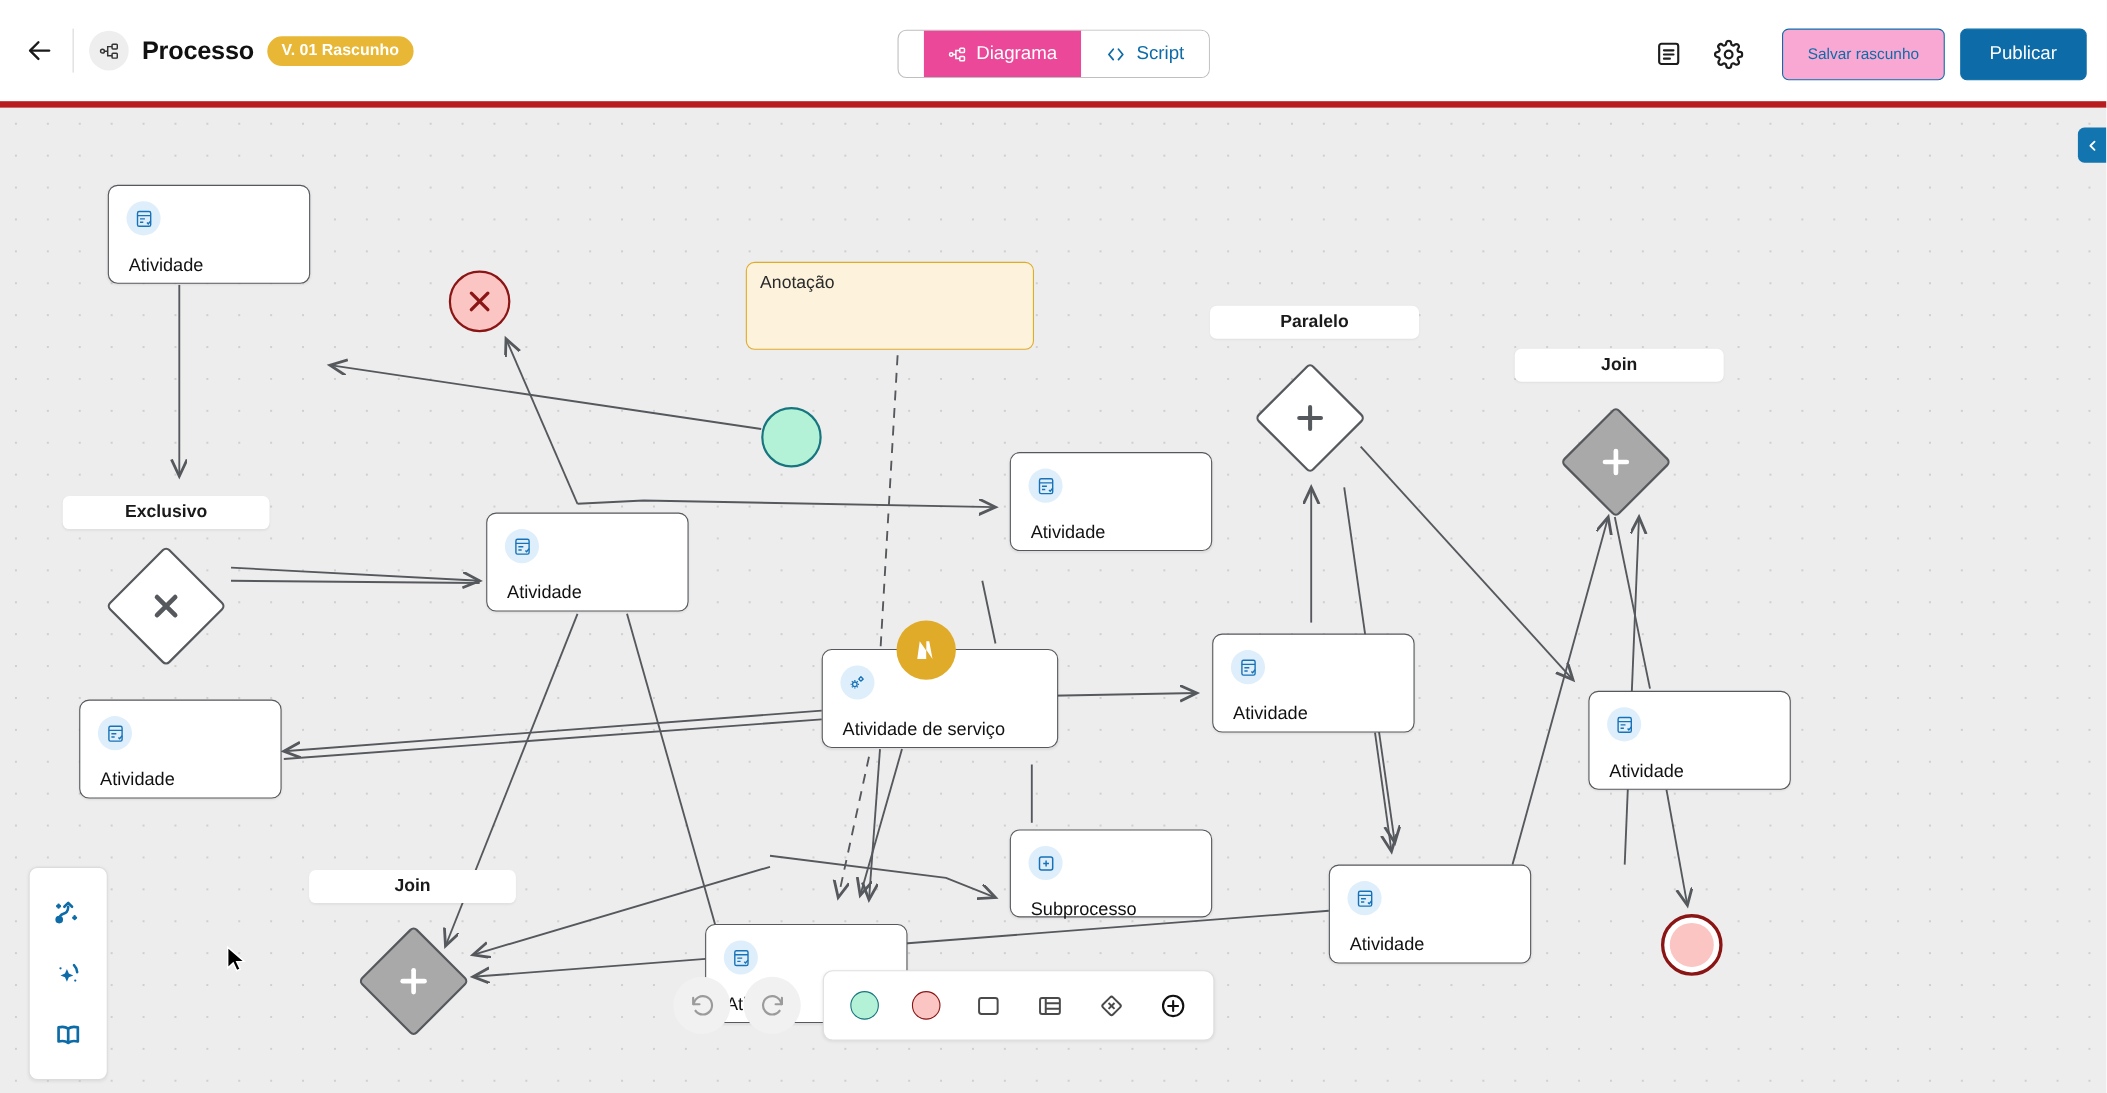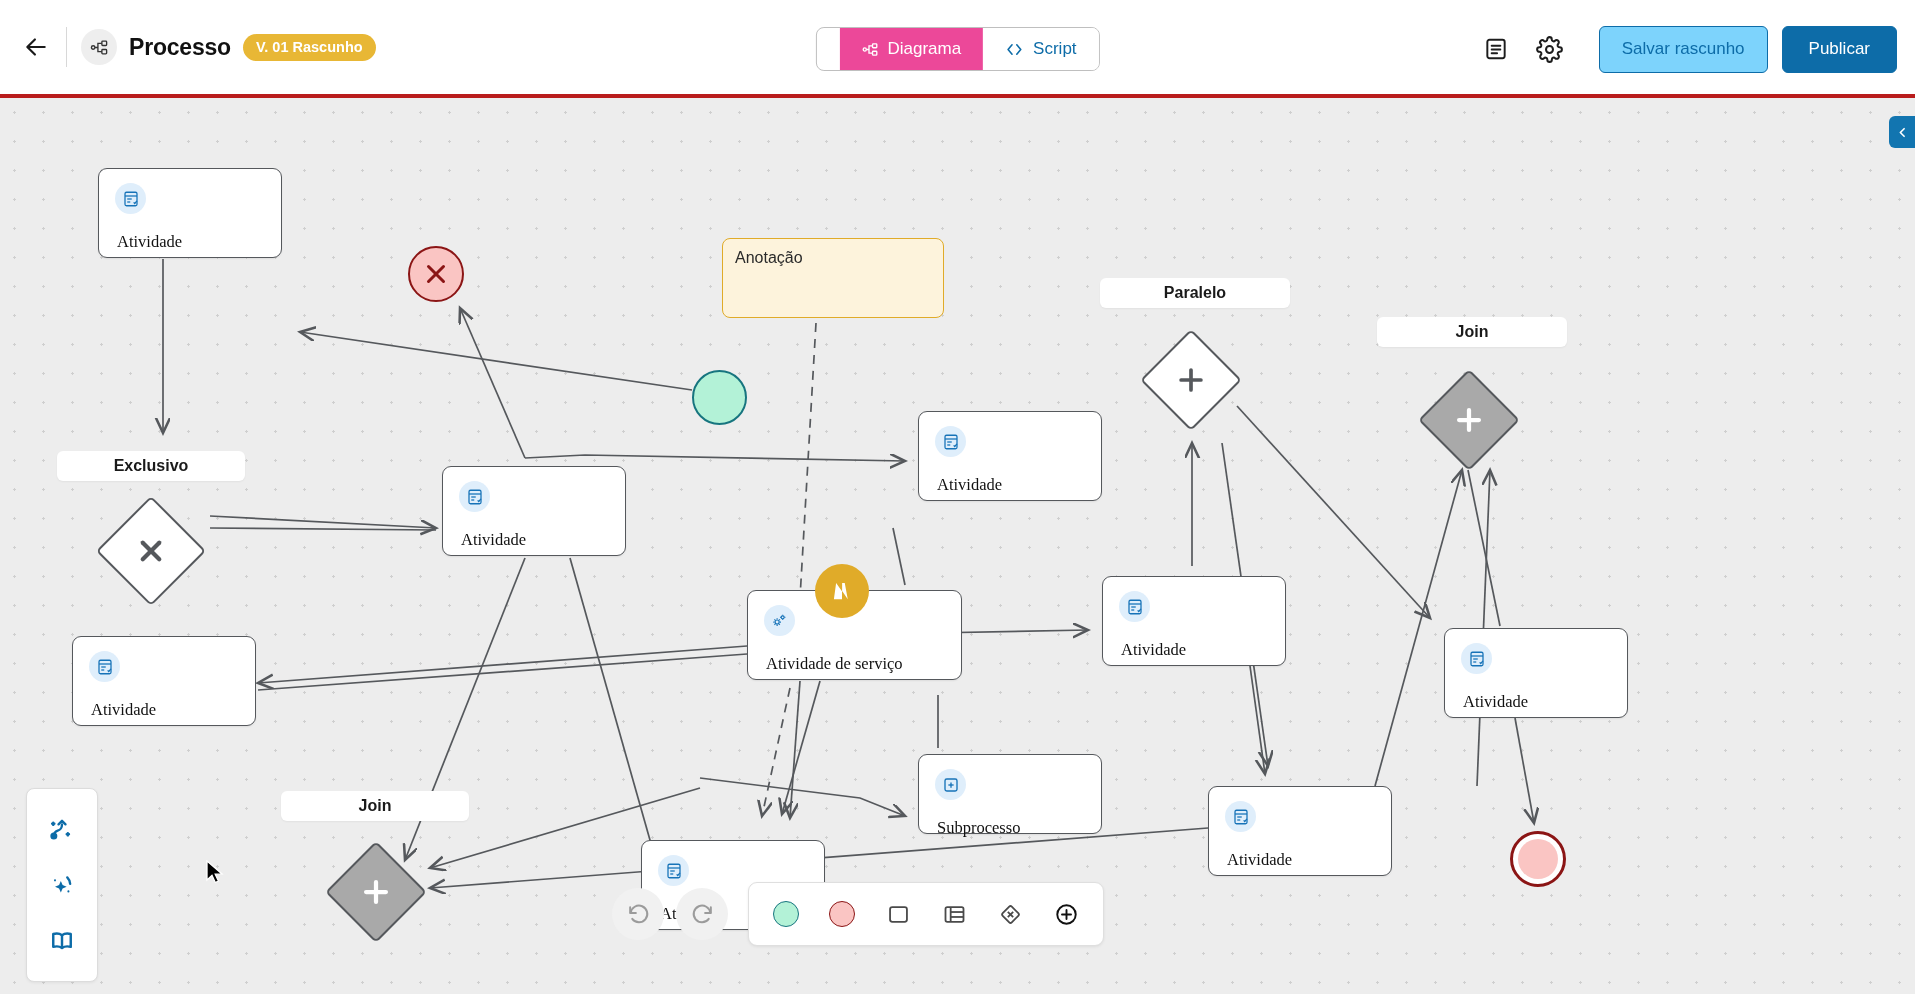--- a/index.html
+++ b/index.html
@@ -8,21 +8,21 @@
     font-family: "Liberation Sans", sans-serif;
     background: #ffffff;
     overflow: hidden;
   }
   #app { position: relative; width: 1915px; height: 994px; }
 
   
   .header {
     position: absolute; top: 0; left: 0; width: 1915px; height: 98px;
     background: #ffffff;
-    border-bottom: 4px solid #b91c1c;
+    border-bottom: 6px solid #b91c1c;
     display: flex; align-items: center;
   }
   .hdr-left { display: flex; align-items: center; padding-left: 14px; gap: 0; }
   .back-btn {
     width: 44px; height: 44px; display: flex; align-items: center; justify-content: center;
     cursor: pointer; color: #1a1a1a;
   }
   .hdr-divider { width: 1px; height: 40px; background: #d8d8d8; margin: 0 14px 0 8px; }
   .doc-avatar {
     width: 36px; height: 36px; border-radius: 50%; background: #eeeeee;
@@ -55,21 +55,21 @@
   .hdr-right {
     position: absolute; right: 18px; top: 0; height: 98px;
     display: flex; align-items: center; gap: 0;
   }
   .icon-btn {
     width: 46px; height: 46px; display: flex; align-items: center; justify-content: center;
     cursor: pointer; color: #1d1d1d; margin-right: 8px;
   }
   .btn-outline {
     height: 47px; border: 1px solid #0d6ca8; border-radius: 6px;
-    color: #0d6ca8; background: #7dd3fc; font-size: 17px;
+    color: #0d6ca8; background: #f9a8d4; font-size: 14px;
     padding: 0 22px; cursor: pointer; margin-left: 18px;
     display:flex; align-items:center; white-space: nowrap;
     font-family: "Liberation Sans", sans-serif;
   }
   .btn-primary {
     height: 47px; border: 1px solid #0d6ca8; border-radius: 6px;
     color: #ffffff; background: #0d6ca8; font-size: 17px;
     padding: 0 26px; cursor: pointer; margin-left: 14px;
     display:flex; align-items:center; white-space: nowrap;
     font-family: "Liberation Sans", sans-serif;
@@ -91,21 +91,21 @@
     background: #ffffff; border: 1.6px solid #55585c; border-radius: 9px;
     box-shadow: 0 1px 2px rgba(0,0,0,0.07);
   }
   .task-icon {
     position: absolute; top: 14px; left: 16px;
     width: 31px; height: 31px; border-radius: 50%;
     background: #dfeefb; display: flex; align-items: center; justify-content: center;
   }
   .task-label {
     position: absolute; left: 18px; top: 63px;
-    font-size: 16.5px; color: #111111; font-weight: 500; font-family: Liberation Serif, serif;
+    font-size: 16.5px; color: #111111; font-weight: 500;
   }
   .gw-label {
     position: absolute; background: #ffffff; border-radius: 6px;
     font-size: 16px; font-weight: 600; color: #1a1a1a;
     display: flex; align-items: center; justify-content: center;
     height: 30px; box-shadow: 0 1px 2px rgba(0,0,0,0.05);
   }
   .diamond {
     position: absolute; transform: rotate(45deg);
     display:flex; align-items:center; justify-content:center;
@@ -325,21 +325,21 @@
       <div class="task-label">Atividade</div>
     </div>
 
     <div class="evt-error" style="left:408px;top:148px;width:56px;height:56px;">
       <svg width="30" height="30" viewBox="0 0 24 24" fill="none" stroke="#8b1515" stroke-width="2.4" stroke-linecap="round">
         <line x1="6" y1="6" x2="18" y2="18"></line>
           <line x1="18" y1="6" x2="6" y2="18"></line>
       </svg>
     </div>
 
-    <div class="annotation" style="left:722px;top:140px;width:222px;height:80px;">
+    <div class="annotation" style="left:678px;top:140px;width:262px;height:80px;">
       <div class="annotation-text">Anotação</div>
     </div>
 
     <div class="gw-label" style="left:1100px;top:180px;width:190px;">
       <span>Paralelo</span>
     </div>
     <div class="diamond dia-white" style="left:1155px;top:246px;width:72px;height:72px;">
       <div class="diamond-inner">
         <svg width="34" height="34" viewBox="0 0 24 24" stroke="#55585c" stroke-width="2.6" stroke-linecap="round">
           <line x1="12" y1="5" x2="12" y2="19"></line>

